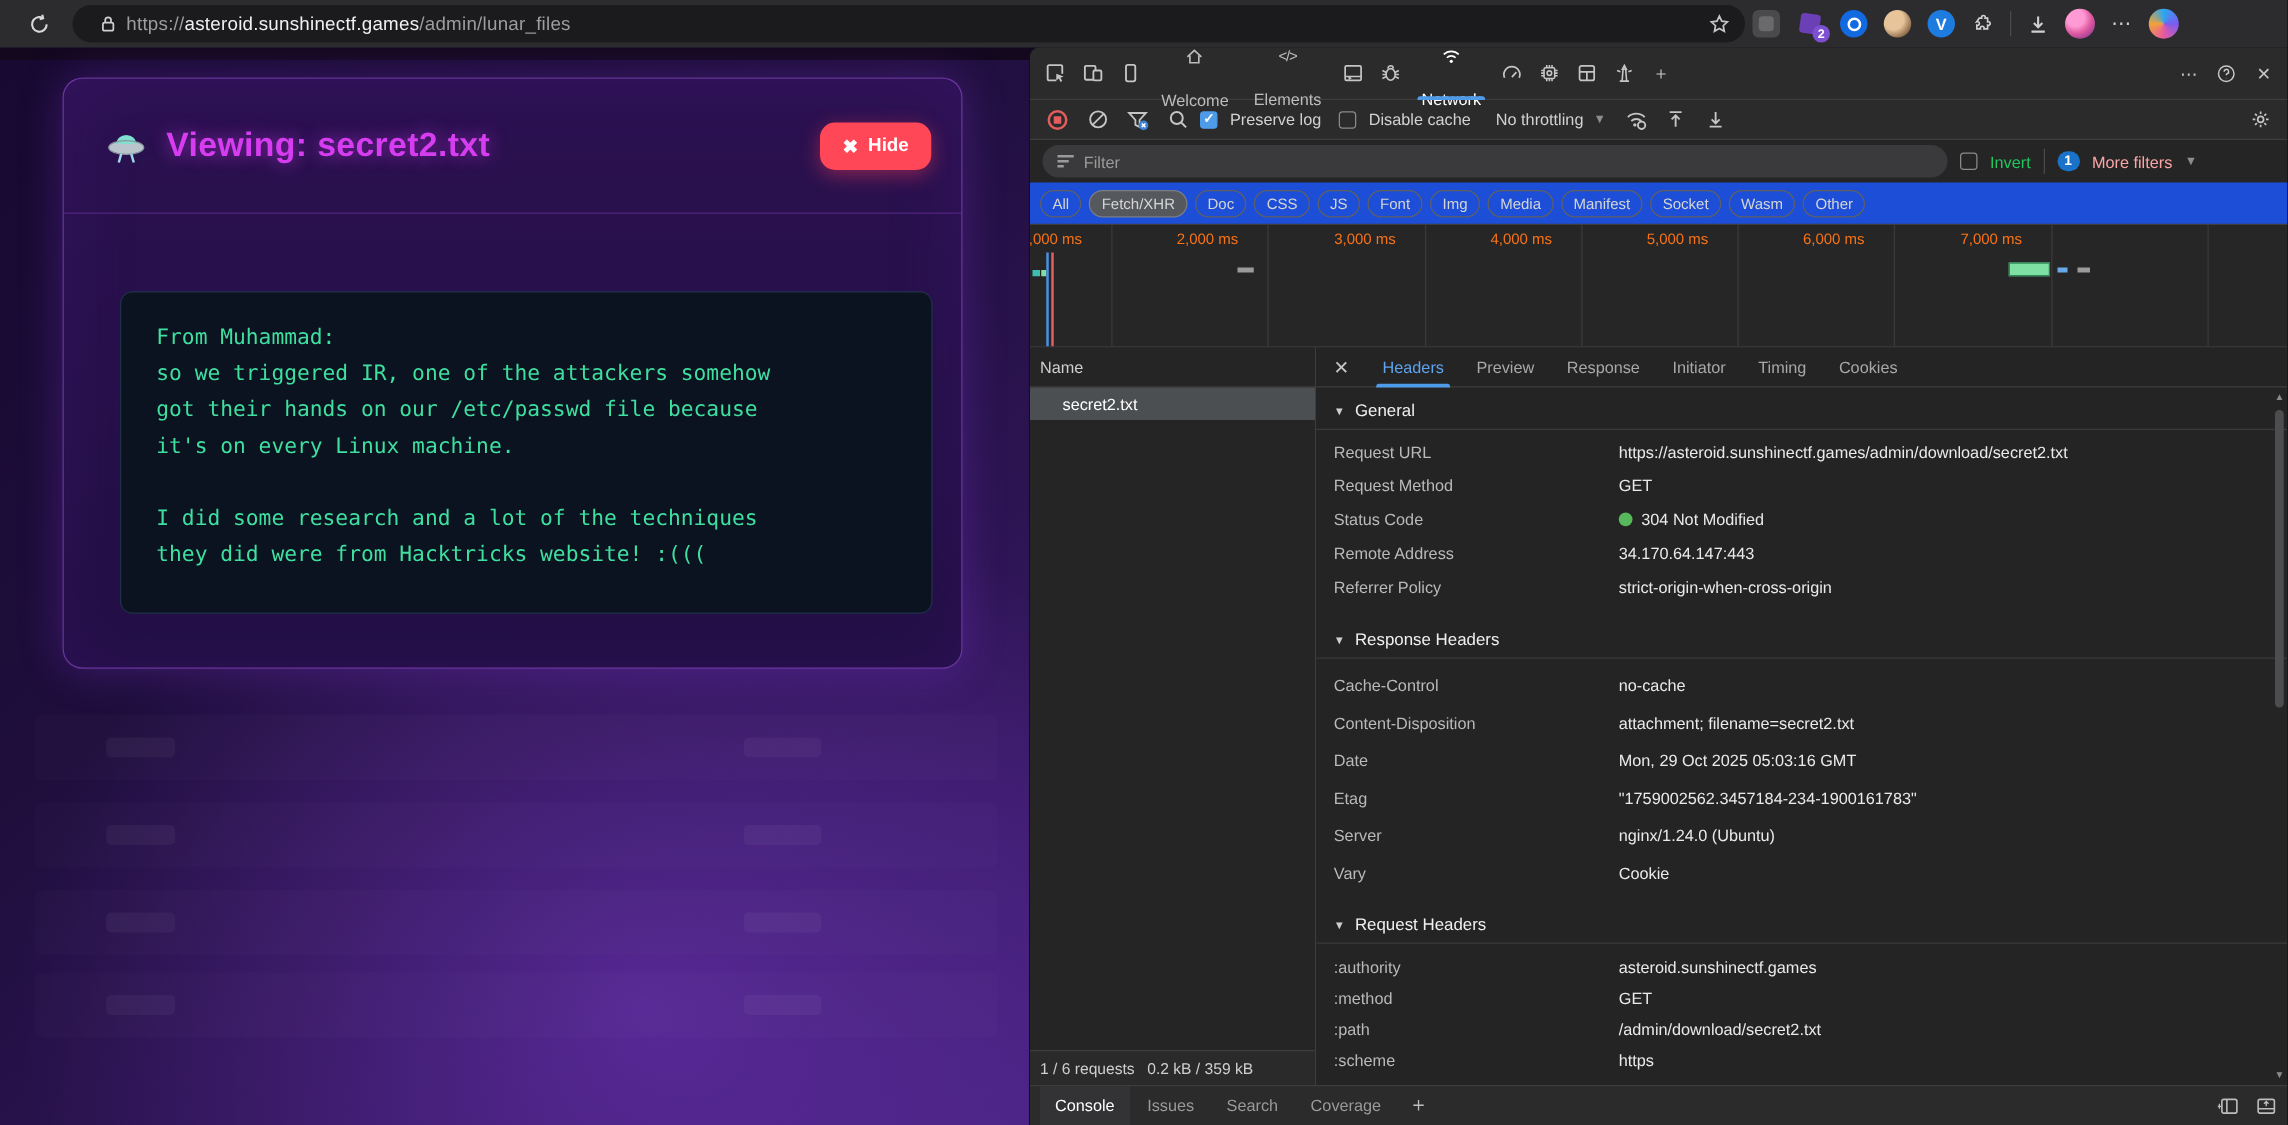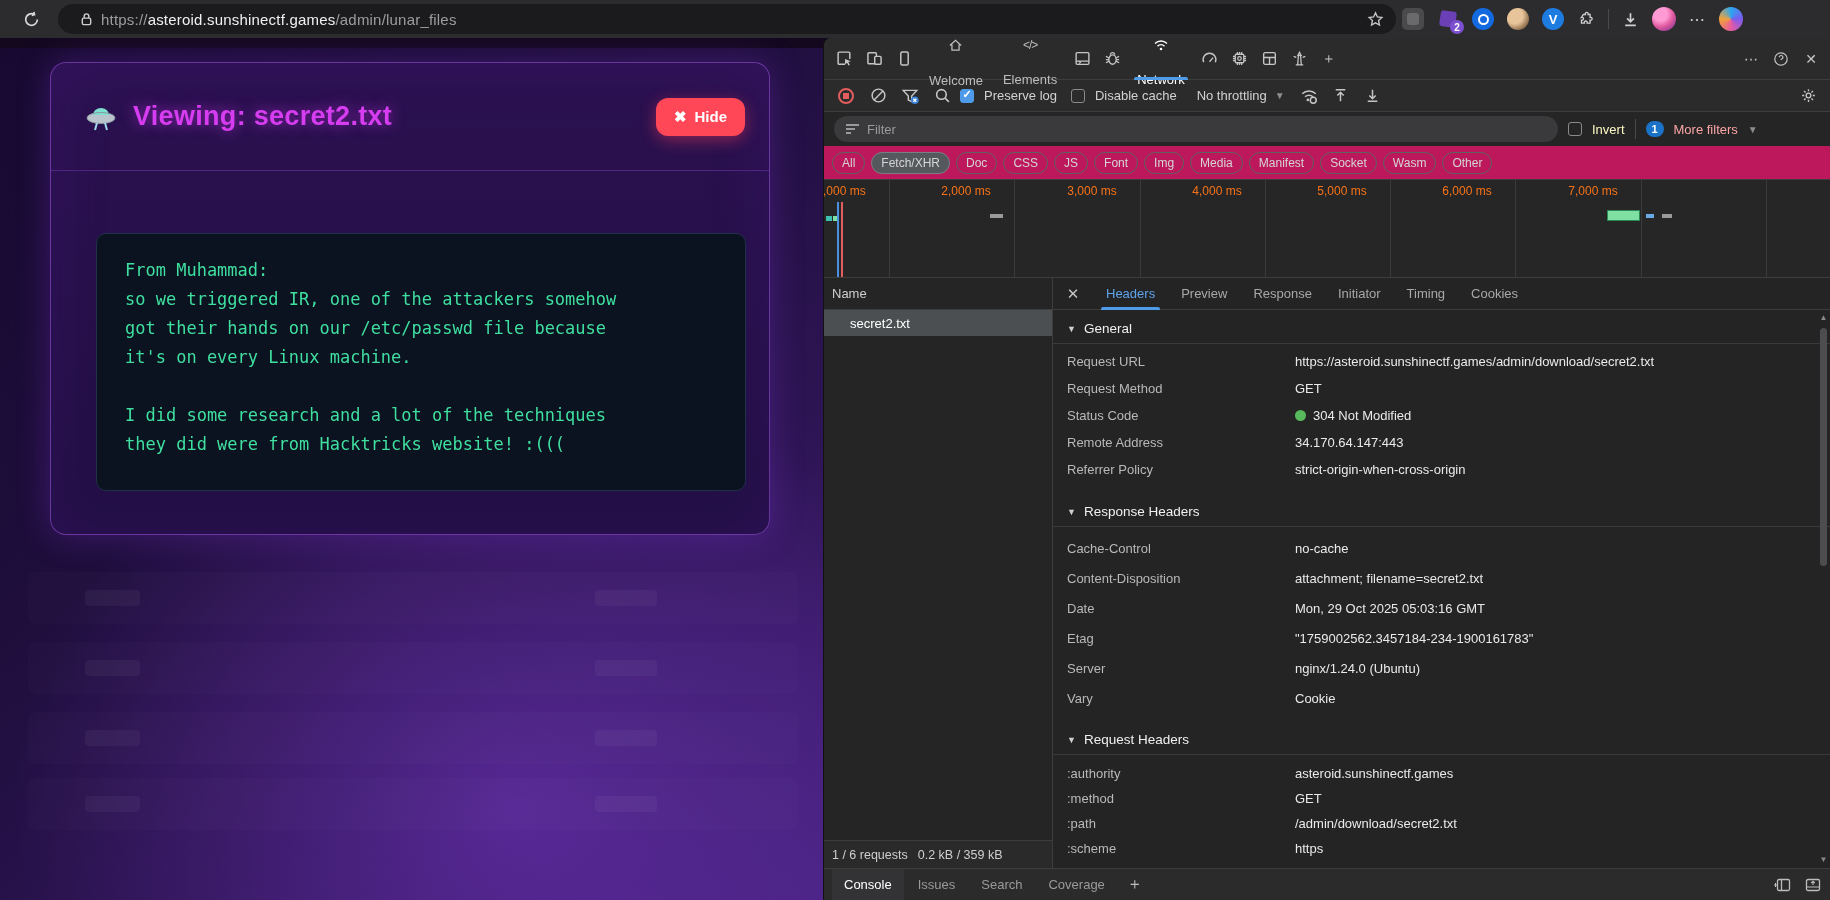--- a/index.html
+++ b/index.html
@@ -68,21 +68,21 @@
   .ctl-label { margin:0 10px 0 6px; color:#d2d2d2; }
   .selbox { display:flex; align-items:center; gap:8px; color:#d2d2d2; padding:0 6px; }
   .caret { color:#8d8d8d; font-size:10px; }
 
   .filterrow { height:34px; display:flex; align-items:center; padding:0 10px; gap:10px; background:#252526; }
   .filterinput { width:724px; height:26px; background:#3a3a3c; border-radius:13px; display:flex; align-items:center; gap:8px; padding:0 12px; color:#9a9a9a; }
   .flines { display:flex; flex-direction:column; gap:2.5px; }
   .flines i { display:block; height:1.5px; background:#9a9a9a; }
   .badge1 { min-width:18px; height:16px; border-radius:8px; background:#1a73c9; color:#fff; font-size:11px; font-weight:bold; display:flex; align-items:center; justify-content:center; padding:0 5px; }
 
-  .chiprow { height:34px; display:flex; align-items:center; gap:6px; padding:0 8px; border-bottom:1px solid #3d3d3e; background:#be185d; }
+  .chiprow { height:34px; display:flex; align-items:center; gap:6px; padding:0 8px; border-bottom:1px solid #3d3d3e; background:#1d4ed8; }
   .chip { padding:3px 9px; border:1px solid #606060; border-radius:12px; font-size:12px; color:#d5d5d5; white-space:nowrap; }
   .chip.active { background:#55585c; border-color:#7a7e84; }
 
   .timeline { height:98px; position:relative; background:#262627; border-bottom:1px solid #3d3d3e; overflow:hidden; }
   .gl { position:absolute; top:0; bottom:0; width:1px; background:#3a3a3b; }
   .tick { position:absolute; top:4px; width:88px; text-align:center; font-size:12px; color:#f97316; }
   .wf { position:absolute; }
 
   .dtbody { height:590px; display:flex; position:relative; }
   .reqlist { width:229px; border-right:1px solid #3d3d3e; background:#252526; position:relative; }
@@ -362,21 +362,21 @@
   <div class="filterrow">
     <div class="filterinput">
       <span class="flines">
           <i style="width:13px"></i>
           <i style="width:9px"></i>
           <i style="width:5px"></i>
         </span>
       <span>Filter</span>
     </div>
     <span class="chk"></span>
-    <span style="color:#fef9c3">Invert</span>
+    <span style="color:#22c55e">Invert</span>
     <span class="vdiv" style="background:#4a4a4c"></span>
     <span class="badge1">1</span>
     <span style="color:#fca5a5">More filters</span>
     <span class="caret">▼</span>
   </div>
 
   <div class="chiprow">
     <span class="chip">All</span>
     <span class="chip active">Fetch/XHR</span>
     <span class="chip">Doc</span>

